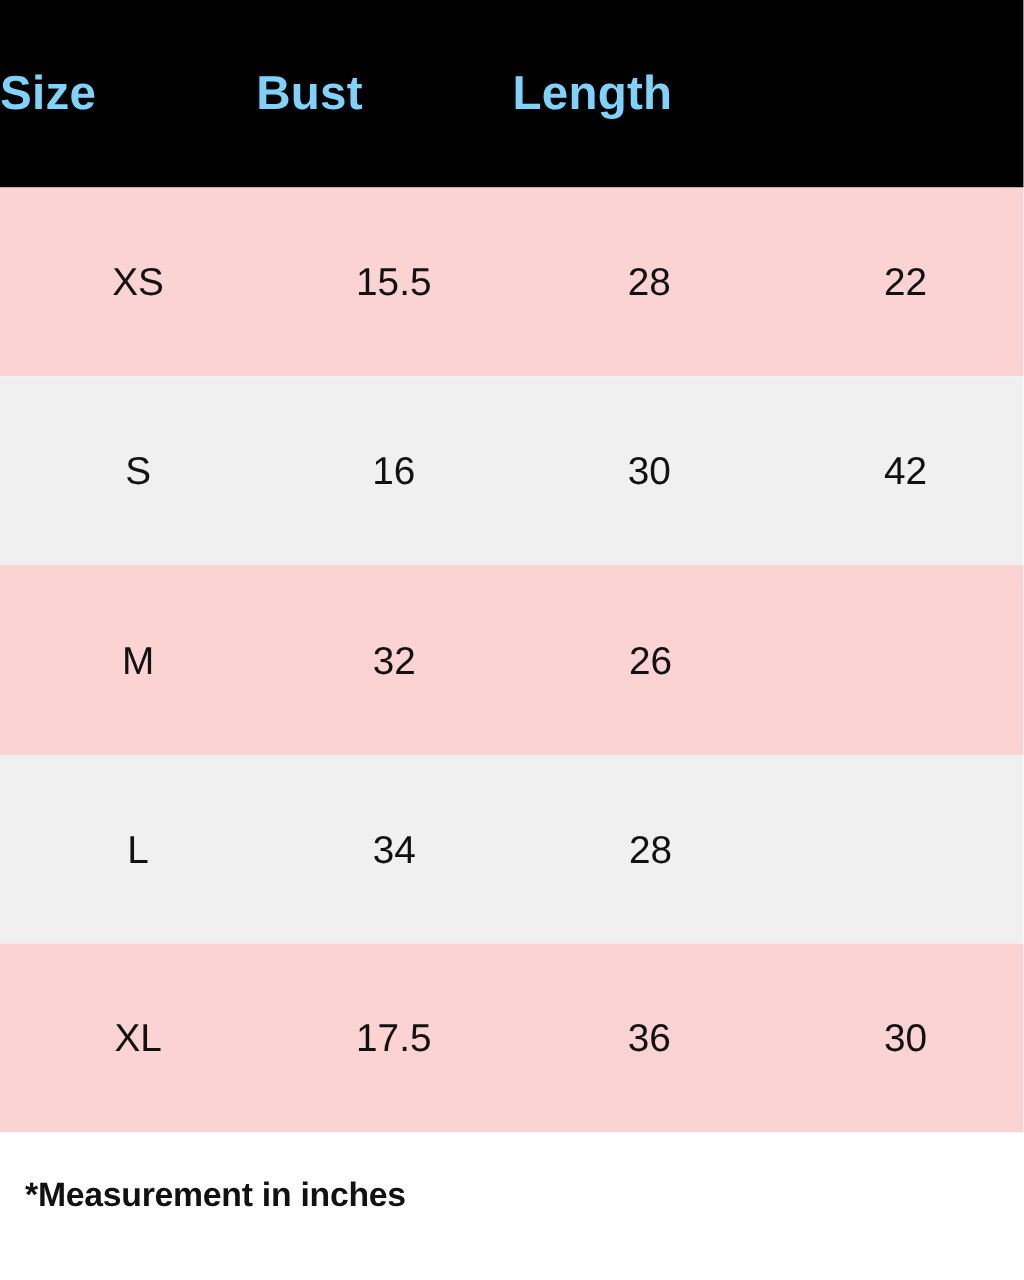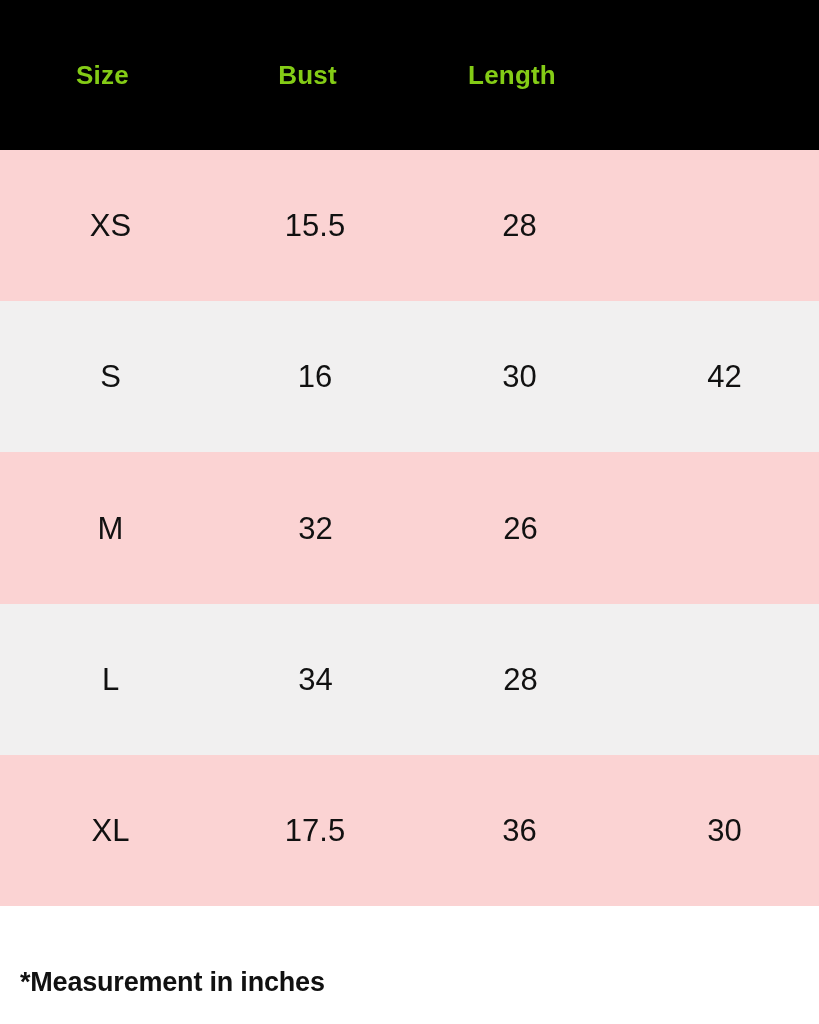--- a/index.html
+++ b/index.html
@@ -27,25 +27,25 @@
 
   
   .chart-header {
     height: 150px;
     flex: 0 0 150px;
     background: #000000;
     display: flex;
     align-items: center;
   }
   .chart-header .cell {
-    color: #84cc16;
-    font-size: 26px;
+    color: #7dd3fc;
+    font-size: 38px;
     font-weight: bold;
     letter-spacing: 0.2px;
-    text-align: center;
+    text-align: left;
   }
 
   
   .chart-body {
     flex: 0 0 756px;
     display: flex;
     flex-direction: column;
   }
   .chart-row {
     flex: 1 1 0;
@@ -69,21 +69,21 @@
   .col-size   { width: 205px; }
   .col-length { width: 204px; }
   .col-bust   { width: 205px; }
   .col-waist  { width: 205px; }
 
   
   .chart-footer {
     flex: 1 1 auto;
     background: #ffffff;
     display: flex;
-    align-items: center;
+    align-items: flex-start;
     padding: 36px 0 0 20px;
   }
   .footnote {
     color: #111111;
     font-size: 27px;
     font-weight: bold;
     letter-spacing: -0.2px;
     line-height: 1.1;
   }
 </style>
@@ -97,20 +97,21 @@
     <div class="cell col-bust">Bust</div>
     <div class="cell col-length">Length</div>
   </div>
 
   <div class="chart-body">
 
     <div class="chart-row pink">
       <div class="cell col-size">XS</div>
       <div class="cell col-length">15.5</div>
       <div class="cell col-bust">28</div>
+      <div class="cell col-waist">22</div>
     </div>
 
     <div class="chart-row gray">
       <div class="cell col-size">S</div>
       <div class="cell col-length">16</div>
       <div class="cell col-bust">30</div>
       <div class="cell col-waist">42</div>
     </div>
 
     <div class="chart-row pink">

